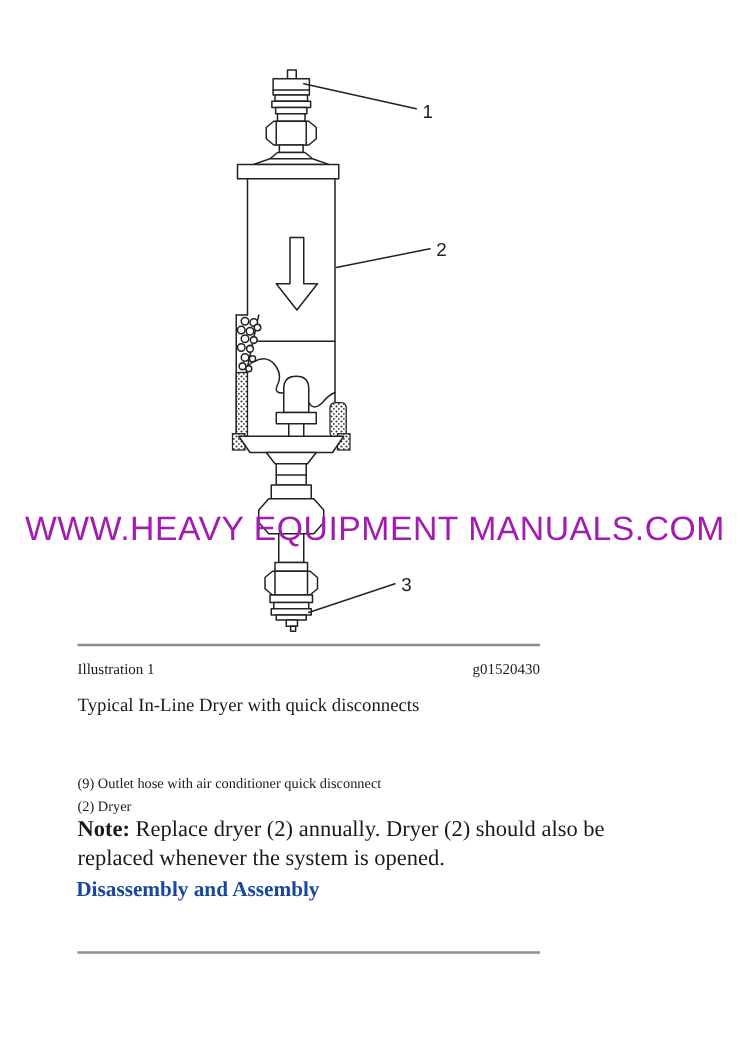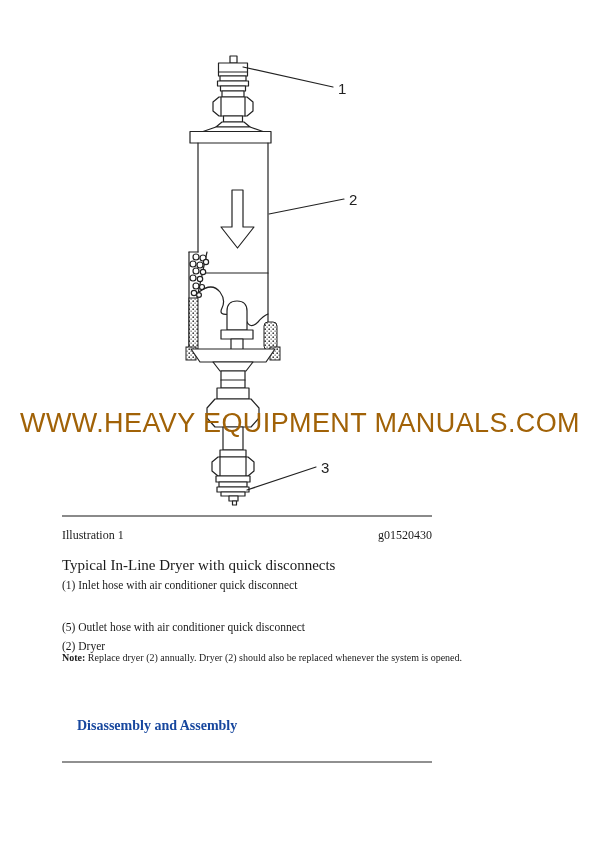--- a/index.html
+++ b/index.html
@@ -10,45 +10,45 @@
     font-family:"Liberation Serif", serif;
     color:#1a1a1a;
     overflow:hidden;
   }
   .diagram{position:absolute;top:0;left:0;}
   .watermark{
     position:absolute;top:408px;left:0;width:600px;
     text-align:center;
     font-family:"Liberation Sans", sans-serif;
     font-size:27px;letter-spacing:0.4px;
-    color:#a16207;
+    color:#a21caf;
     white-space:nowrap;
     z-index:5;
   }
   .rule{position:absolute;left:62px;width:370px;height:2px;background:#8a8a8a;}
   .rule-top{top:515px;}
   .rule-bottom{top:761px;height:1.5px;background:#909090;}
   .caption-row{
     position:absolute;top:528px;left:62px;width:370px;
     display:flex;justify-content:space-between;
     font-size:12px;
   }
   .fig-title{position:absolute;top:557px;left:62px;font-size:15px;}
   .legend-item{position:absolute;left:62px;font-size:11.5px;}
   .legend-1{top:579px;}
   .legend-2{top:600px;margin-top:40px;}
   .legend-3{top:621px;}
   .note{
     position:absolute;top:652px;left:62px;width:452px;
-    font-size:10px;line-height:1.26;margin:0;
+    font-size:18px;line-height:1.26;margin:0;
   }
   .note b{font-weight:bold;}
   .section-heading{
-    position:absolute;top:702px;left:61px;margin:16px;
-    font-size:14px;font-weight:bold;
+    position:absolute;top:702px;left:61px;margin:0;
+    font-size:17px;font-weight:bold;
     color:#17479e;
     font-family:"Liberation Serif", serif;
   }
   svg .ln{stroke:#222;stroke-width:1.2;fill:none;stroke-linejoin:round;stroke-linecap:round;}
   svg .shp{stroke:#222;stroke-width:1.2;fill:#ffffff;stroke-linejoin:round;}
   svg .stip{stroke:#222;stroke-width:1;fill:url(#dots);}
   svg .callout-text{
     font-family:"Liberation Sans", sans-serif;
     font-size:15px;fill:#222;
   }
@@ -162,23 +162,22 @@
 
   <div class="rule rule-top"></div>
 
   <div class="caption-row">
     <span>Illustration 1</span>
     <span>g01520430</span>
   </div>
 
   <div class="fig-title">Typical In-Line Dryer with quick disconnects</div>
 
-  <div class="legend-item legend-1">(1) Inlet hose with air conditioner quick disconnect</div>
   <div class="legend-item legend-2">(2) Dryer</div>
-  <div class="legend-item legend-3">(5) Outlet hose with air conditioner quick disconnect</div>
+  <div class="legend-item legend-3">(9) Outlet hose with air conditioner quick disconnect</div>
 
   <p class="note">
     <b>Note:</b>
     <span>Replace dryer (2) annually. Dryer (2) should also be replaced whenever the system is opened.</span>
   </p>
 
   <h2 class="section-heading">Disassembly and Assembly</h2>
 
   <div class="rule rule-bottom"></div>
 

